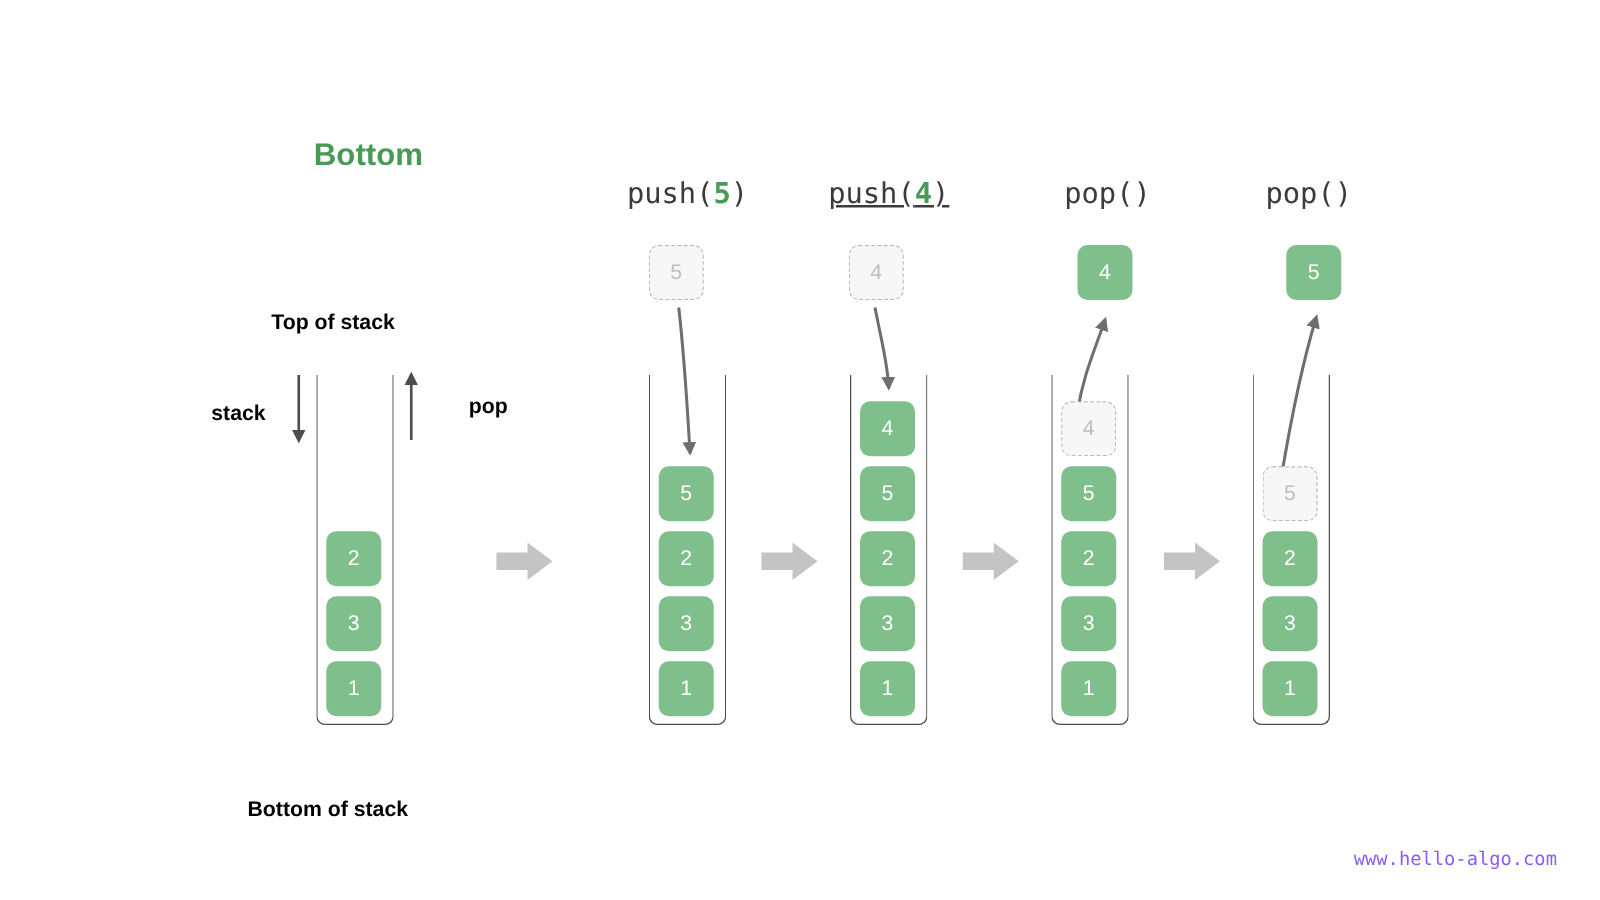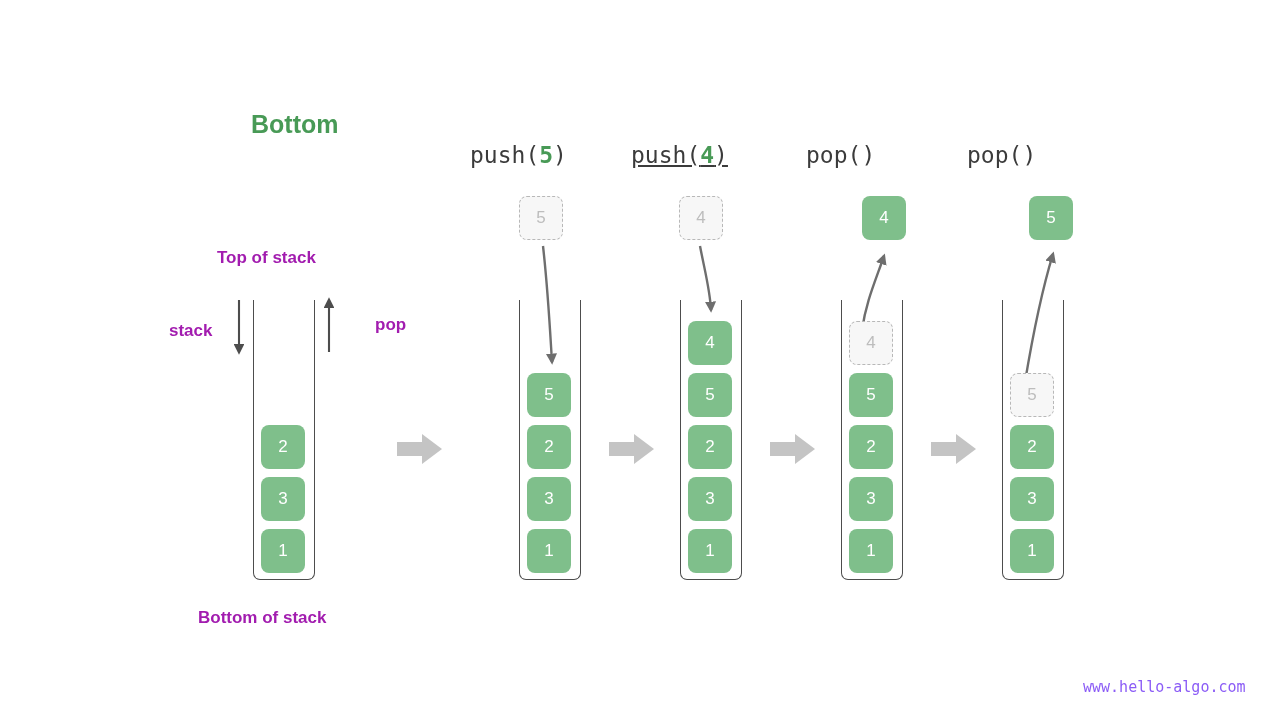--- a/index.html
+++ b/index.html
@@ -32,31 +32,31 @@
     font-weight: bold;
     color: #489a56;
     letter-spacing: 0px;
     white-space: nowrap;
   }
 
   
   .annot {
     font-size: 17px;
     font-weight: bold;
-    color: #a21caf;
+    color: #000000;
     white-space: nowrap;
   }
 
   
   .op-label {
     font-family: "DejaVu Sans Mono", "Liberation Mono", monospace;
     font-size: 23px;
     color: #3b3b3b;
     white-space: nowrap;
-    text-align: left;
+    text-align: center;
   }
   .op-label .arg {
     color: #489a56;
     font-weight: bold;
   }
 
   
   .stack-box {
     position: absolute;
     box-sizing: border-box;
@@ -157,21 +157,21 @@
   <div class="abs annot" style="left:169px; top:321px;">stack</div>
 
   <div class="abs annot" style="left:339px; top:315px;margin-left:36px;">pop</div>
 
   <div class="stack-box" style="left:253px; top:300px; width:62px; height:280px;"></div>
 
   <div class="cell" style="left:261px; top:425px;">2</div>
   <div class="cell" style="left:261px; top:477px;">3</div>
   <div class="cell" style="left:261px; top:529px;">1</div>
 
-  <div class="abs annot" style="left:198px; top:608px;">Bottom of stack</div>
+  <div class="abs annot" style="left:198px; top:638px;">Bottom of stack</div>
 
   <svg class="flow-arrow" style="left:397px; top:433px;" width="46" height="32" viewBox="0 0 46 32">
     <path d="M 0 9 L 25 9 L 25 1 L 45 16 L 25 31 L 25 23 L 0 23 Z" fill="#c4c4c4"></path>
   </svg>
 
   <div class="abs op-label" style="left:470px; top:142px; width:160px;">
     <span>push(</span><span class="arg">5</span><span>)</span>
   </div>
 
   <div class="cell ghost" style="left:519px; top:196px;">5</div>

